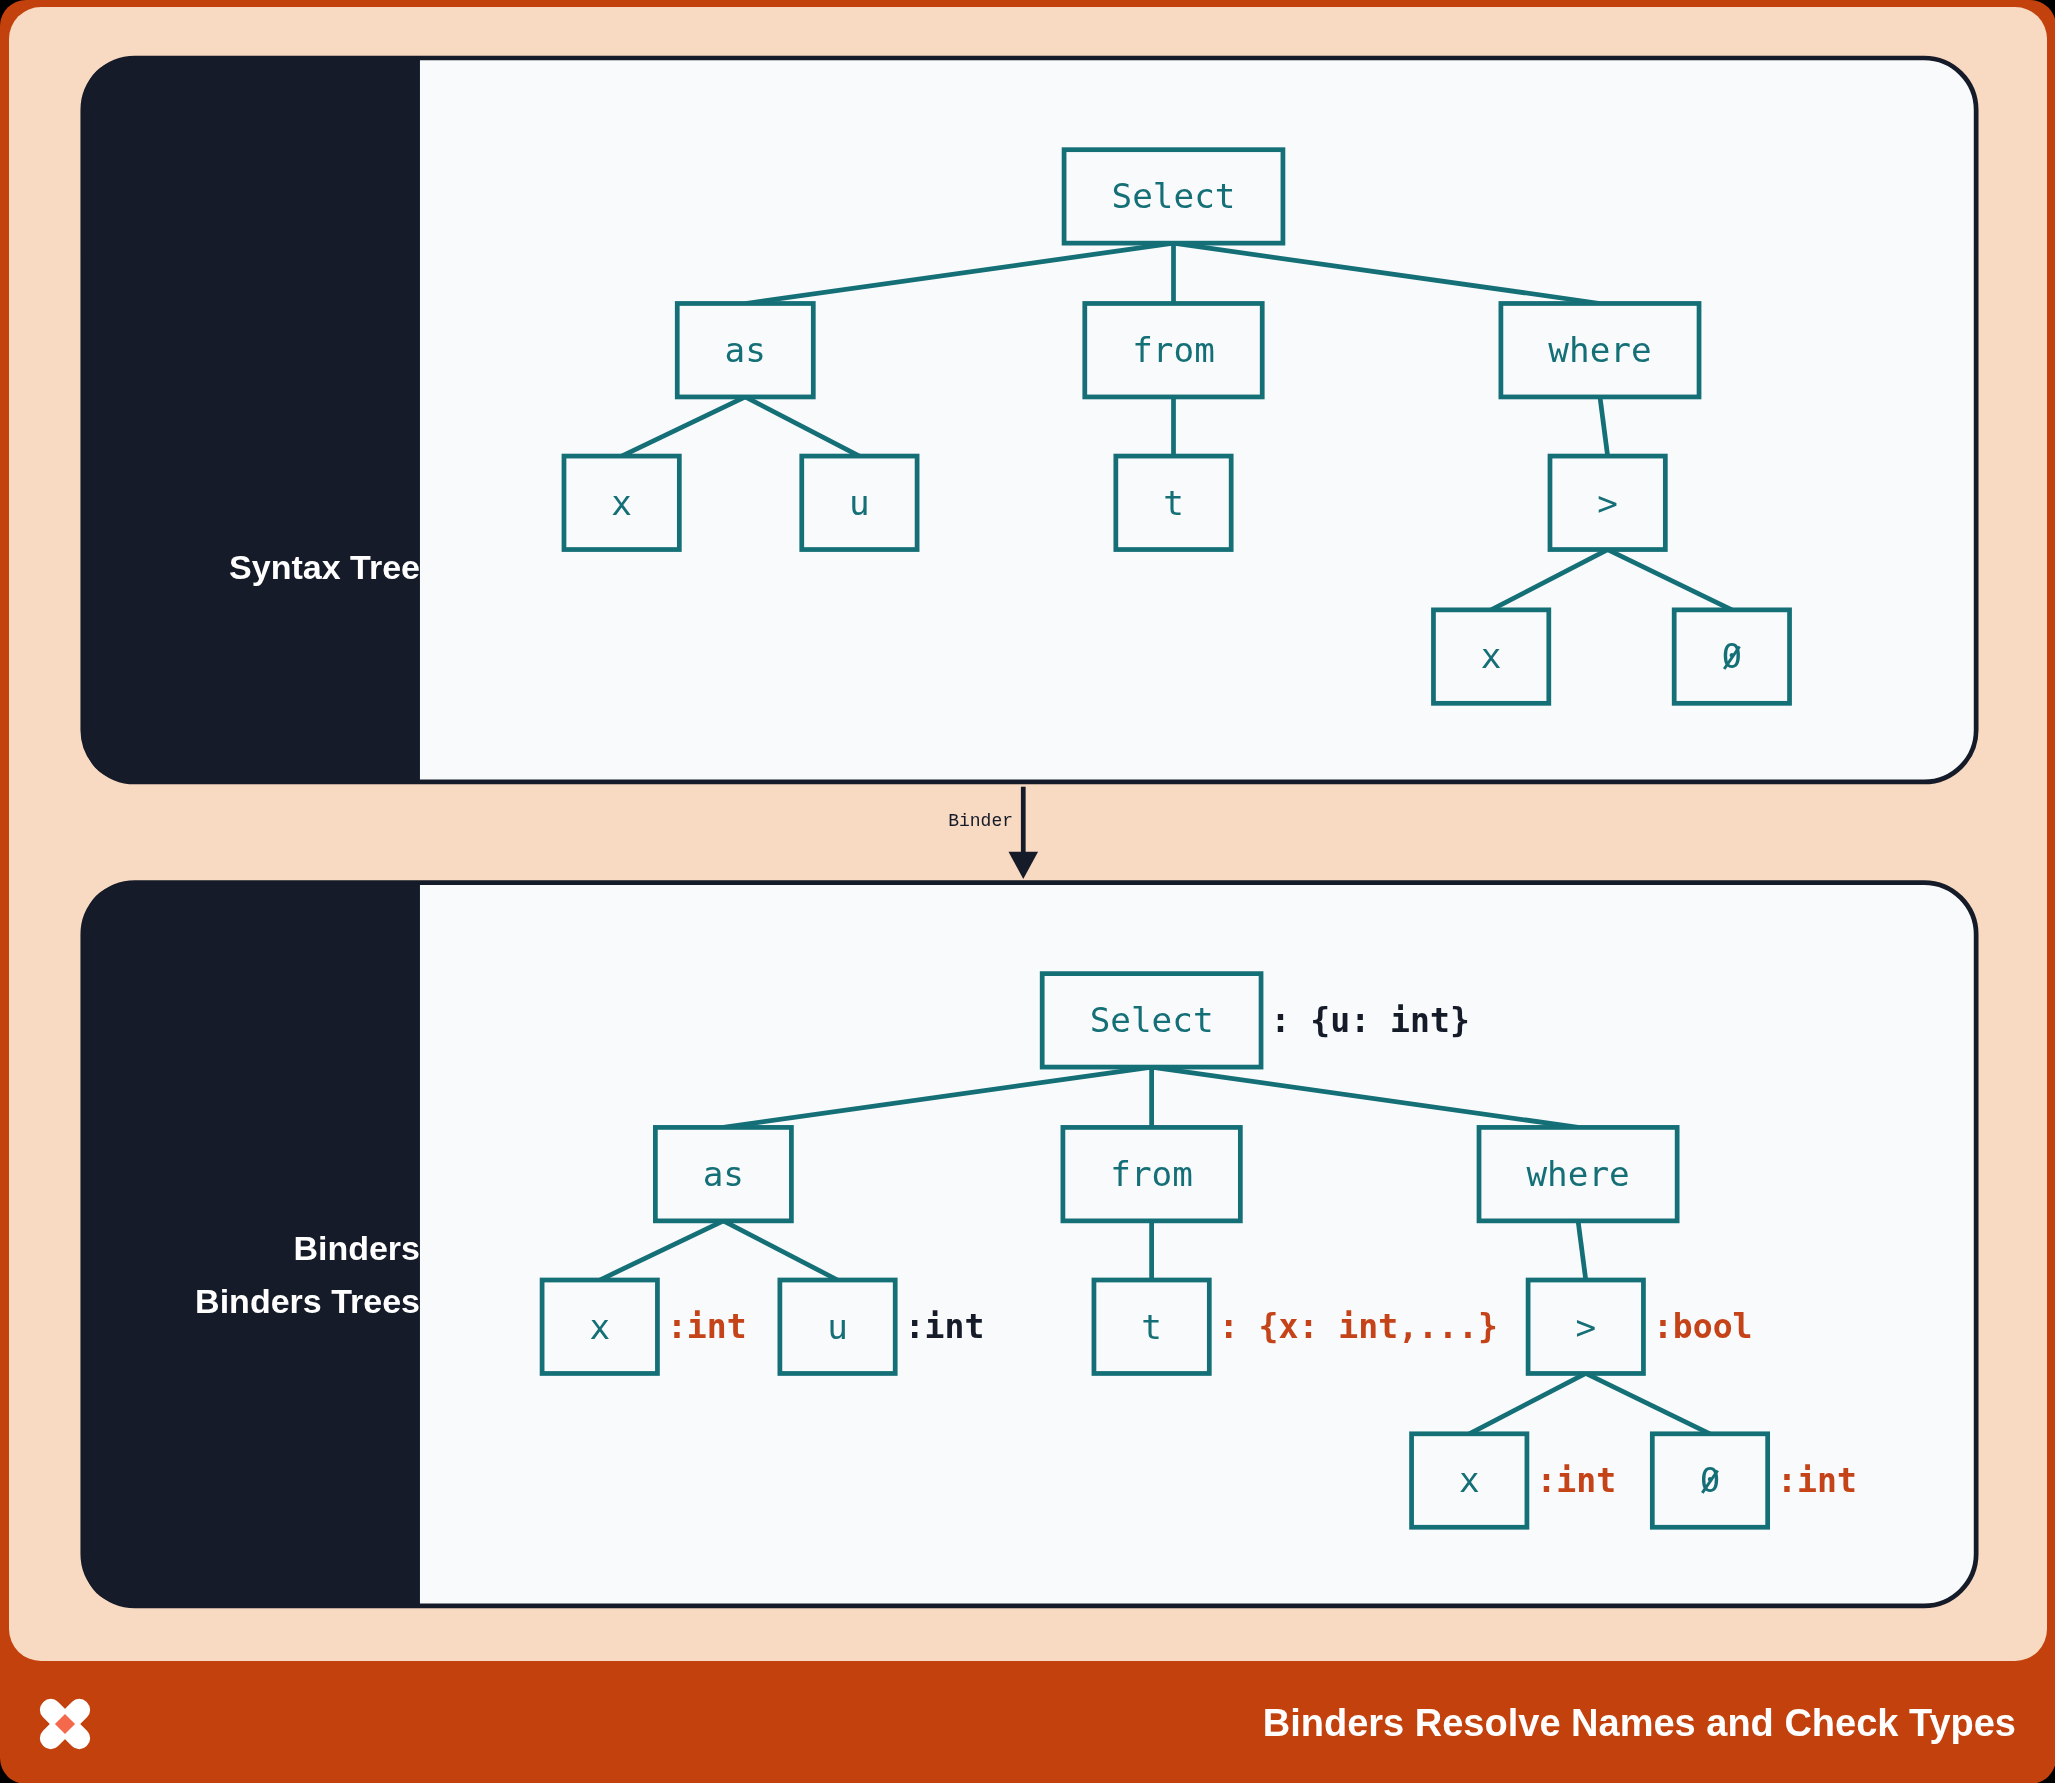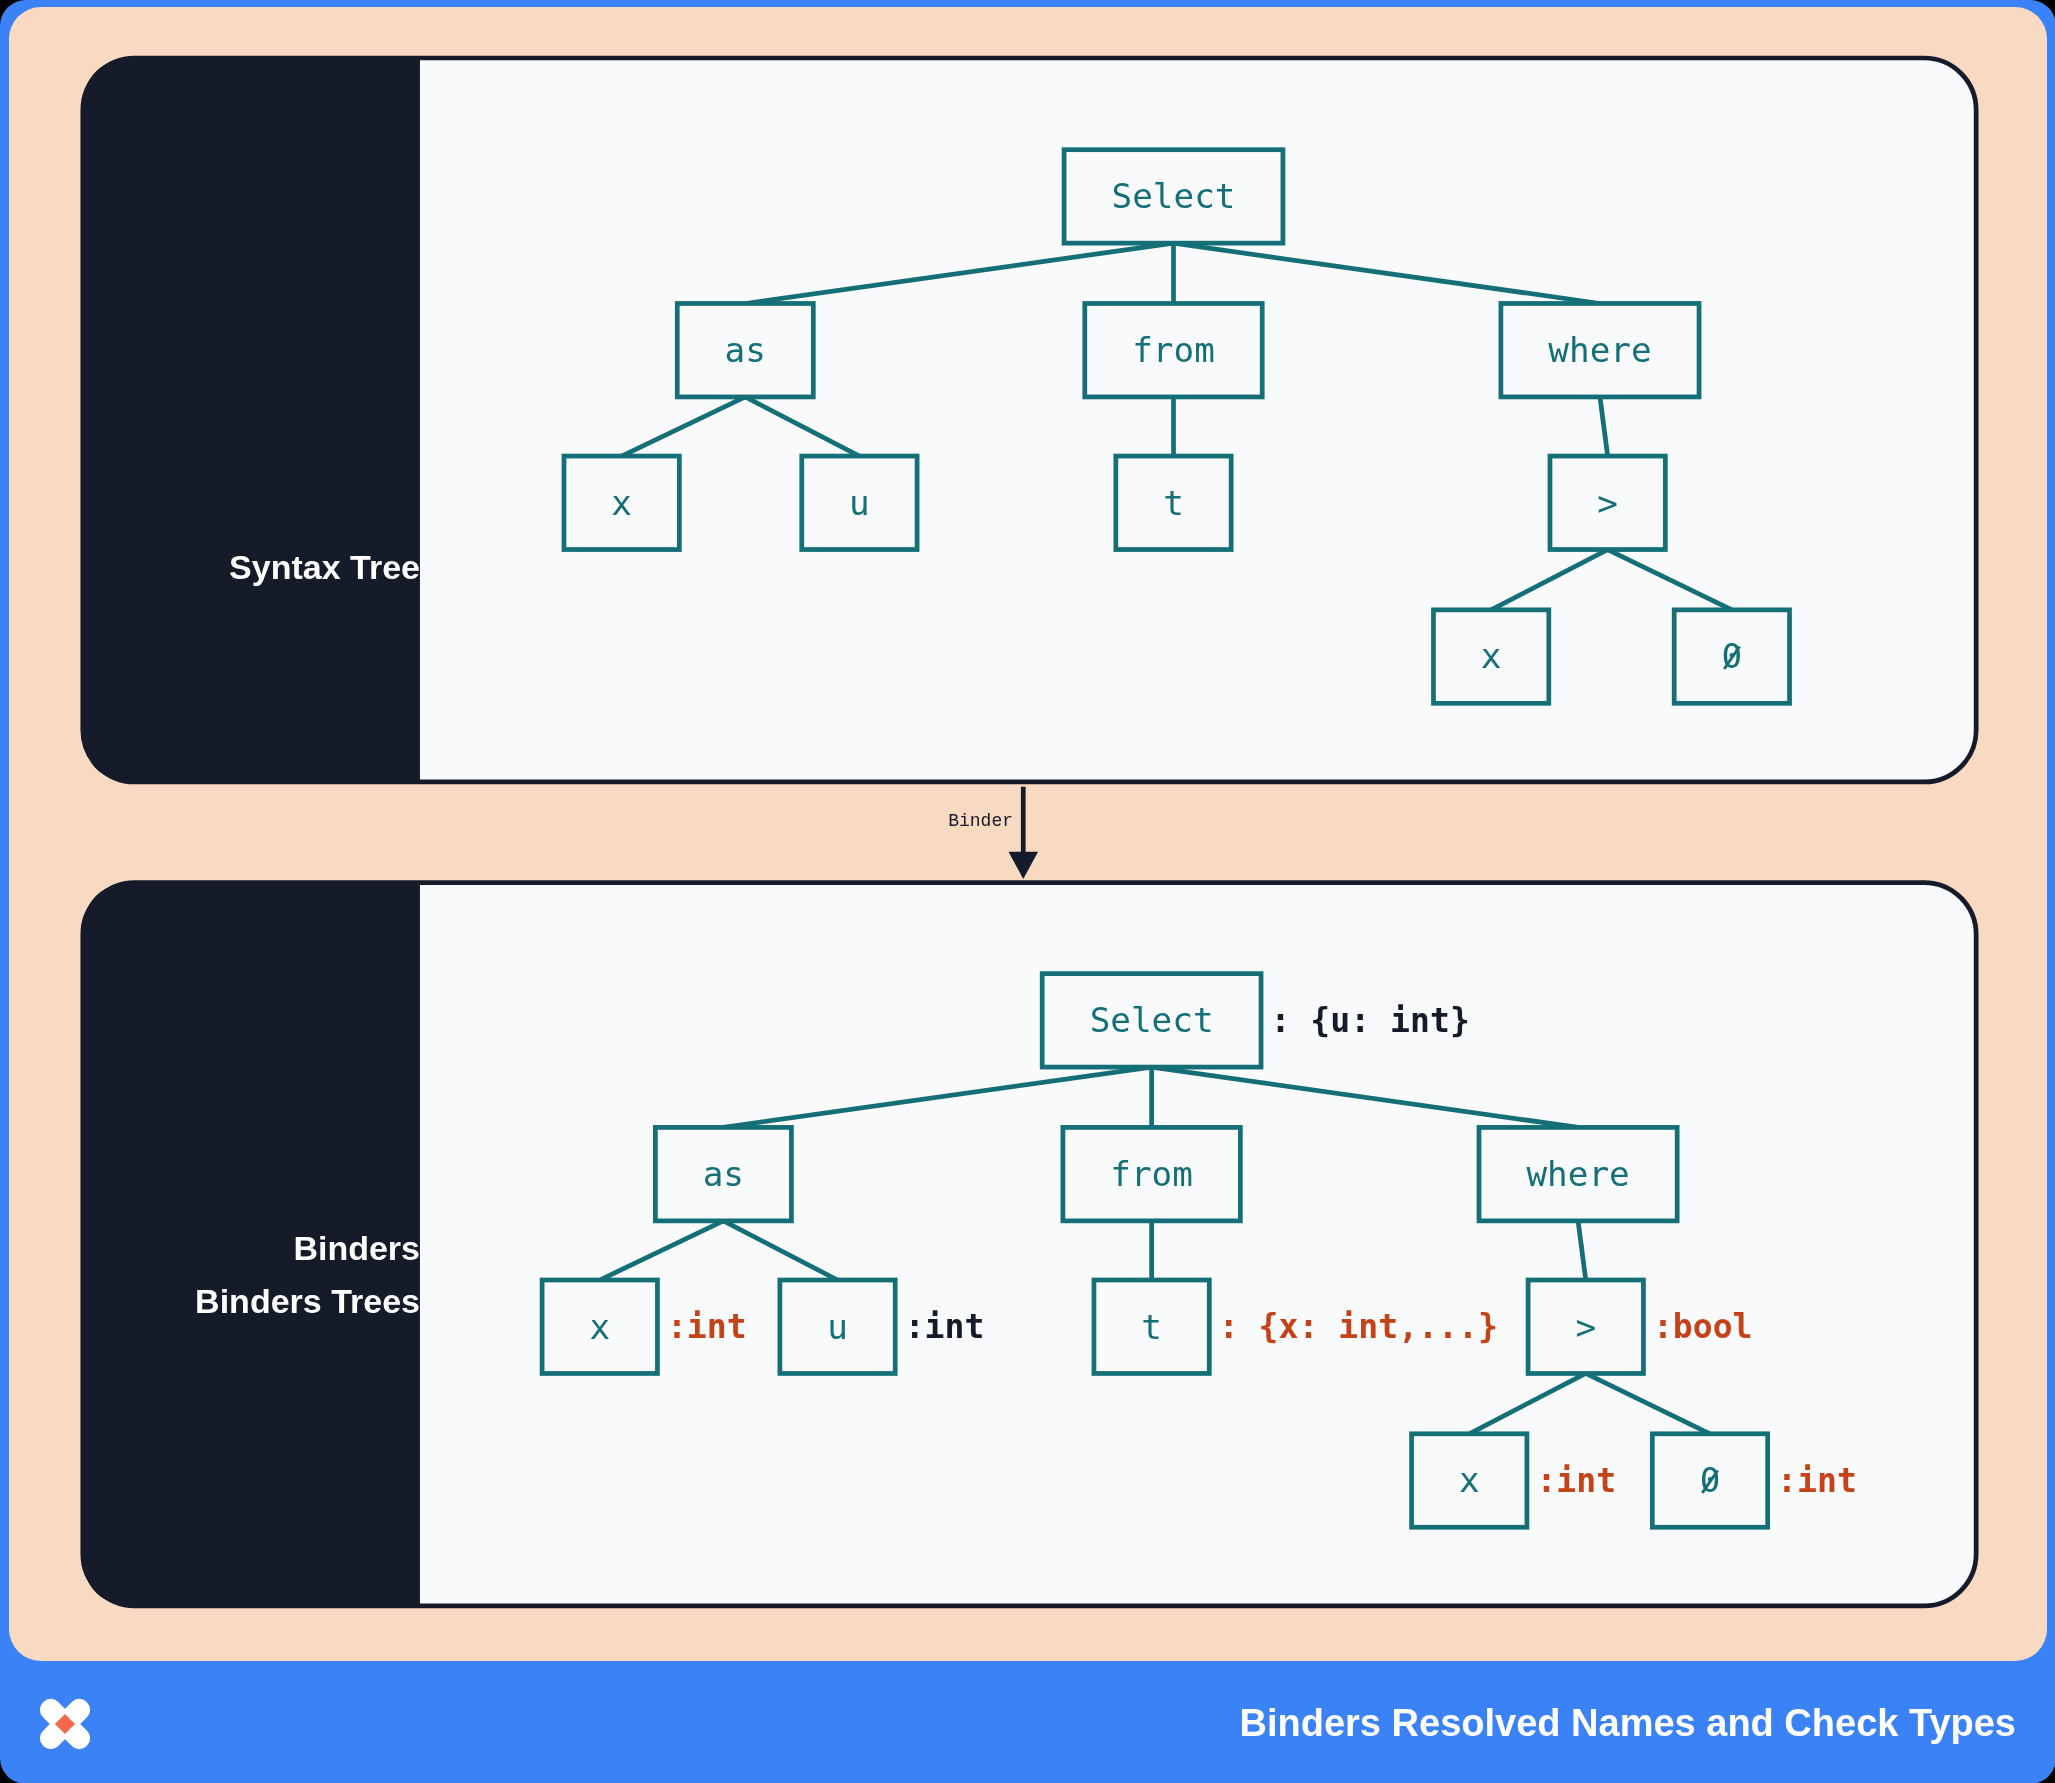--- a/index.html
+++ b/index.html
@@ -1,19 +1,19 @@
 <!DOCTYPE html>
 <html style="font-size:9.5px"><head>
 <meta charset="utf-8">
 <style>
   html,body{margin:0;padding:0;background:#000;}
   #canvas{
     position:relative;
     width:2056px;height:1784px;
-    background:#3b82f6;
+    background:#c2410c;
     border-radius:26px;
     overflow:hidden;
     font-family:"Liberation Sans", sans-serif;
   }
   #peach{
     position:absolute;left:9px;top:6.5px;
     width:2038px;height:1654px;
     background:#F8D9C1;border-radius:32px;
   }
   svg#scene{position:absolute;left:0;top:0;}
@@ -178,15 +178,15 @@
 
   <div id="binder-label">Binder</div>
 
   <svg id="logo" width="64" height="64" viewBox="-54 -54 108 108">
     <g fill="#FFFFFF">
       <rect x="-18" y="-52" width="36" height="104" rx="17" transform="rotate(45)"></rect>
       <rect x="-18" y="-52" width="36" height="104" rx="17" transform="rotate(-45)"></rect>
     </g>
     <rect x="-12" y="-12" width="24" height="24" transform="rotate(45)" fill="#F4684B"></rect>
   </svg>
-  <div id="footer-title">Binders Resolved Names and Check Types</div>
+  <div id="footer-title">Binders Resolve Names and Check Types</div>
 </div>
 
 
 </body></html>

